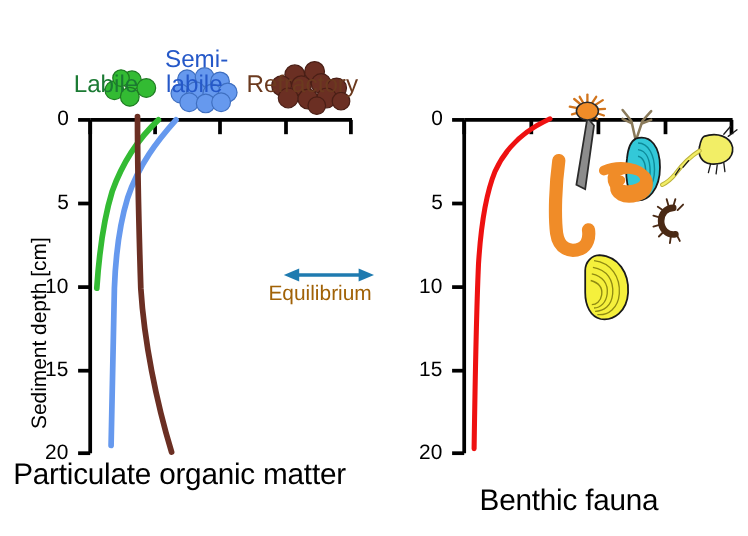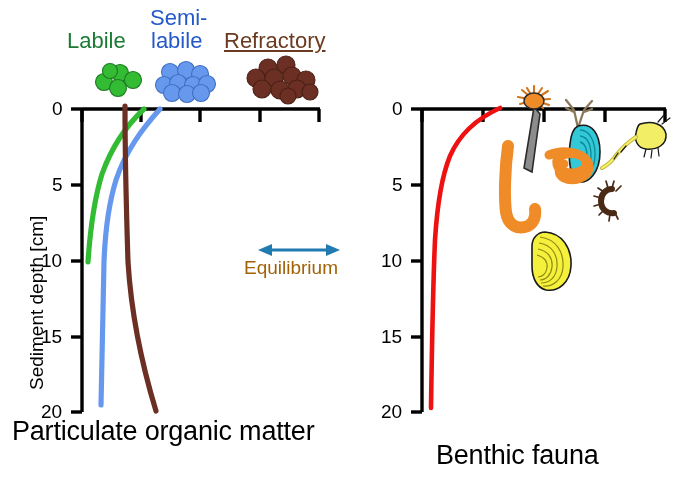--- a/index.html
+++ b/index.html
@@ -6,24 +6,24 @@
   body{
     width:680px;height:487px;background:#ffffff;overflow:hidden;
     font-family:"Liberation Sans","DejaVu Sans",sans-serif;
     position:relative;
   }
   #figure{position:absolute;left:0;top:0;width:680px;height:487px;}
   .txt{position:absolute;white-space:pre;}
   .caption{
     font-size:27px;color:#000000;letter-spacing:-0.2px;
   }
-  .legend-label{font-size:22px;}
+  .legend-label{font-size:22px;margin-top:36px;}
   .lab-green{color:#1b7a33;}
   .lab-blue{color:#2558c8;}
-  .lab-brown{color:#6b3a1f;text-decoration:underline;}
+  .lab-brown{color:#6b3a1f;}
   .tick-label{font-size:19px;color:#000;}
   .ylabel{
     font-size:19px;color:#000;
     transform-origin:0 0;
   }
   .eq-label{font-size:19px;color:#a16207;}
   svg{display:block;}
 </style>
 </head>
 <body>

